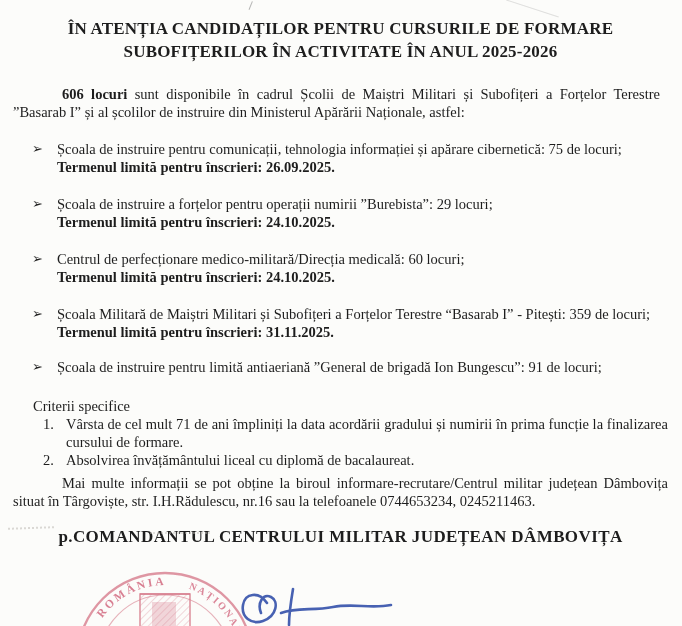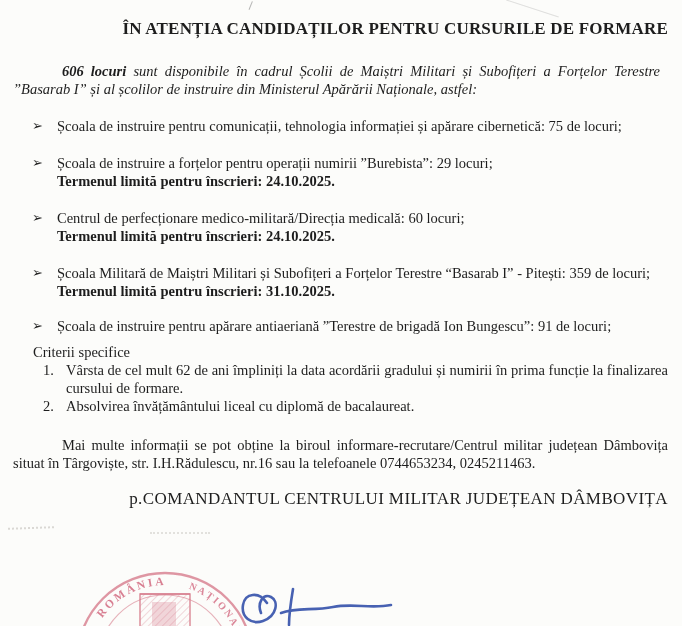--- a/index.html
+++ b/index.html
@@ -9,62 +9,61 @@
     background:#fcfcfa;
     overflow:hidden;
     font-family:"Liberation Serif", serif;
     color:#1d1d1d;
     font-size:14.5px;
     line-height:18px;
     box-sizing:border-box;
   }
   .content{padding:17px 14px 0 13px;}
   .doc-title{
-    text-align:right;
+    text-align:center;
     font-weight:bold;
     font-size:17px;
     line-height:23px;
     letter-spacing:0.2px;
   }
   .intro{
     margin:22px 8px 0 0;
     text-align:justify;
     text-indent:49px;
-    font-style:italic;
   }
   .offer-list{margin-top:19px;}
   .offer-item{
     position:relative;
     padding-left:44px;
     margin-bottom:19px;
     text-align:justify;
   }
   .offer-item.tight{margin-bottom:17px;}
   .offer-item:last-child{margin-bottom:0;}
   .marker{
     position:absolute;
     left:19px;top:0;
     font-size:13px;
     color:#222;
   }
   .places{font-weight:normal;}
   .deadline{font-weight:bold;}
-  .criteria-heading{margin:8px 0 0 20px;}
+  .criteria-heading{margin:21px 0 0 20px;}
   .crit-row{display:flex;margin-left:30px;}
   .crit-num{width:23px;flex:none;}
   .crit-text{flex:1;text-align:justify;}
   .info-para{
-    margin:21px 0 0 0;
+    margin:5px 0 0 0;
     text-align:justify;
     text-indent:49px;
   }
   .footer-title{
     margin-top:16px;
-    text-align:right;
-    font-weight:normal;
+    text-align:center;
+    font-weight:bold;
     font-size:17px;
     line-height:22px;
     letter-spacing:0.4px;
   }
   .stamp{
     position:absolute;
     left:52px;top:566px;
     mix-blend-mode:multiply;
     opacity:0.92;
     pointer-events:none;
@@ -104,31 +103,33 @@
   }
 </style>
 </head>
 <body>
 
 <div class="page">
   <div class="content">
 
     <div class="doc-title">
       <div>ÎN ATENȚIA CANDIDAȚILOR PENTRU CURSURILE DE FORMARE</div>
+      <div>SUBOFIȚERILOR ÎN ACTIVITATE ÎN ANUL 2025-2026</div>
     </div>
 
     <p class="intro"><b>606 locuri</b><span> sunt disponibile în cadrul Școlii de Maiștri Militari și Subofițeri a Forțelor Terestre ”Basarab I” și al școlilor de instruire din Ministerul Apărării Naționale, astfel:</span></p>
 
     <div class="offer-list">
 
       <div class="offer-item">
         <span class="marker">➢</span>
         <div class="offer-text">
           <span>Școala de instruire pentru comunicații, tehnologia informației și apărare cibernetică:</span>
           <span class="places">75 de locuri;</span>
+          <div class="deadline">Termenul limită pentru înscrieri: 26.09.2025.</div>
         </div>
       </div>
 
       <div class="offer-item">
         <span class="marker">➢</span>
         <div class="offer-text">
           <span>Școala de instruire a forțelor pentru operații numirii ”Burebista”:</span>
           <span class="places">29 locuri;</span>
           <div class="deadline">Termenul limită pentru înscrieri: 24.10.2025.</div>
         </div>
@@ -141,39 +142,39 @@
           <span class="places">60 locuri;</span>
           <div class="deadline">Termenul limită pentru înscrieri: 24.10.2025.</div>
         </div>
       </div>
 
       <div class="offer-item tight">
         <span class="marker">➢</span>
         <div class="offer-text">
           <span>Școala Militară de Maiștri Militari și Subofițeri a Forțelor Terestre “Basarab I” - Pitești:</span>
           <span class="places">359 de locuri;</span>
-          <div class="deadline">Termenul limită pentru înscrieri: 31.10.2025.</div>
-        </div>
-      </div>
-
-      <div class="offer-item">
-        <span class="marker">➢</span>
-        <div class="offer-text">
-          <span>Școala de instruire pentru apărare antiaeriană ”Terestre de brigadă Ion Bungescu”:</span>
+          <div class="deadline">Termenul limită pentru înscrieri: 31.11.2025.</div>
+        </div>
+      </div>
+
+      <div class="offer-item">
+        <span class="marker">➢</span>
+        <div class="offer-text">
+          <span>Școala de instruire pentru limită antiaeriană ”General de brigadă Ion Bungescu”:</span>
           <span class="places">91 de locuri;</span>
         </div>
       </div>
 
     </div>
 
     <div class="criteria-heading">Criterii specifice</div>
 
     <div class="crit-row">
       <span class="crit-num">1.</span>
-      <span class="crit-text">Vârsta de cel mult 62 de ani împliniți la data acordării gradului și numirii în prima funcție la finalizarea cursului de formare.</span>
+      <span class="crit-text">Vârsta de cel mult 71 de ani împliniți la data acordării gradului și numirii în prima funcție la finalizarea cursului de formare.</span>
     </div>
     <div class="crit-row">
       <span class="crit-num">2.</span>
       <span class="crit-text">Absolvirea învățământului liceal cu diplomă de bacalaureat.</span>
     </div>
 
     <p class="info-para">Mai multe informații se pot obține la biroul informare-recrutare/Centrul militar județean Dâmbovița situat în Târgoviște, str. I.H.Rădulescu, nr.16 sau la telefoanele 0744653234, 0245211463.</p>
 
     <div class="footer-title">p.COMANDANTUL CENTRULUI MILITAR JUDEȚEAN DÂMBOVIȚA</div>
   </div>

